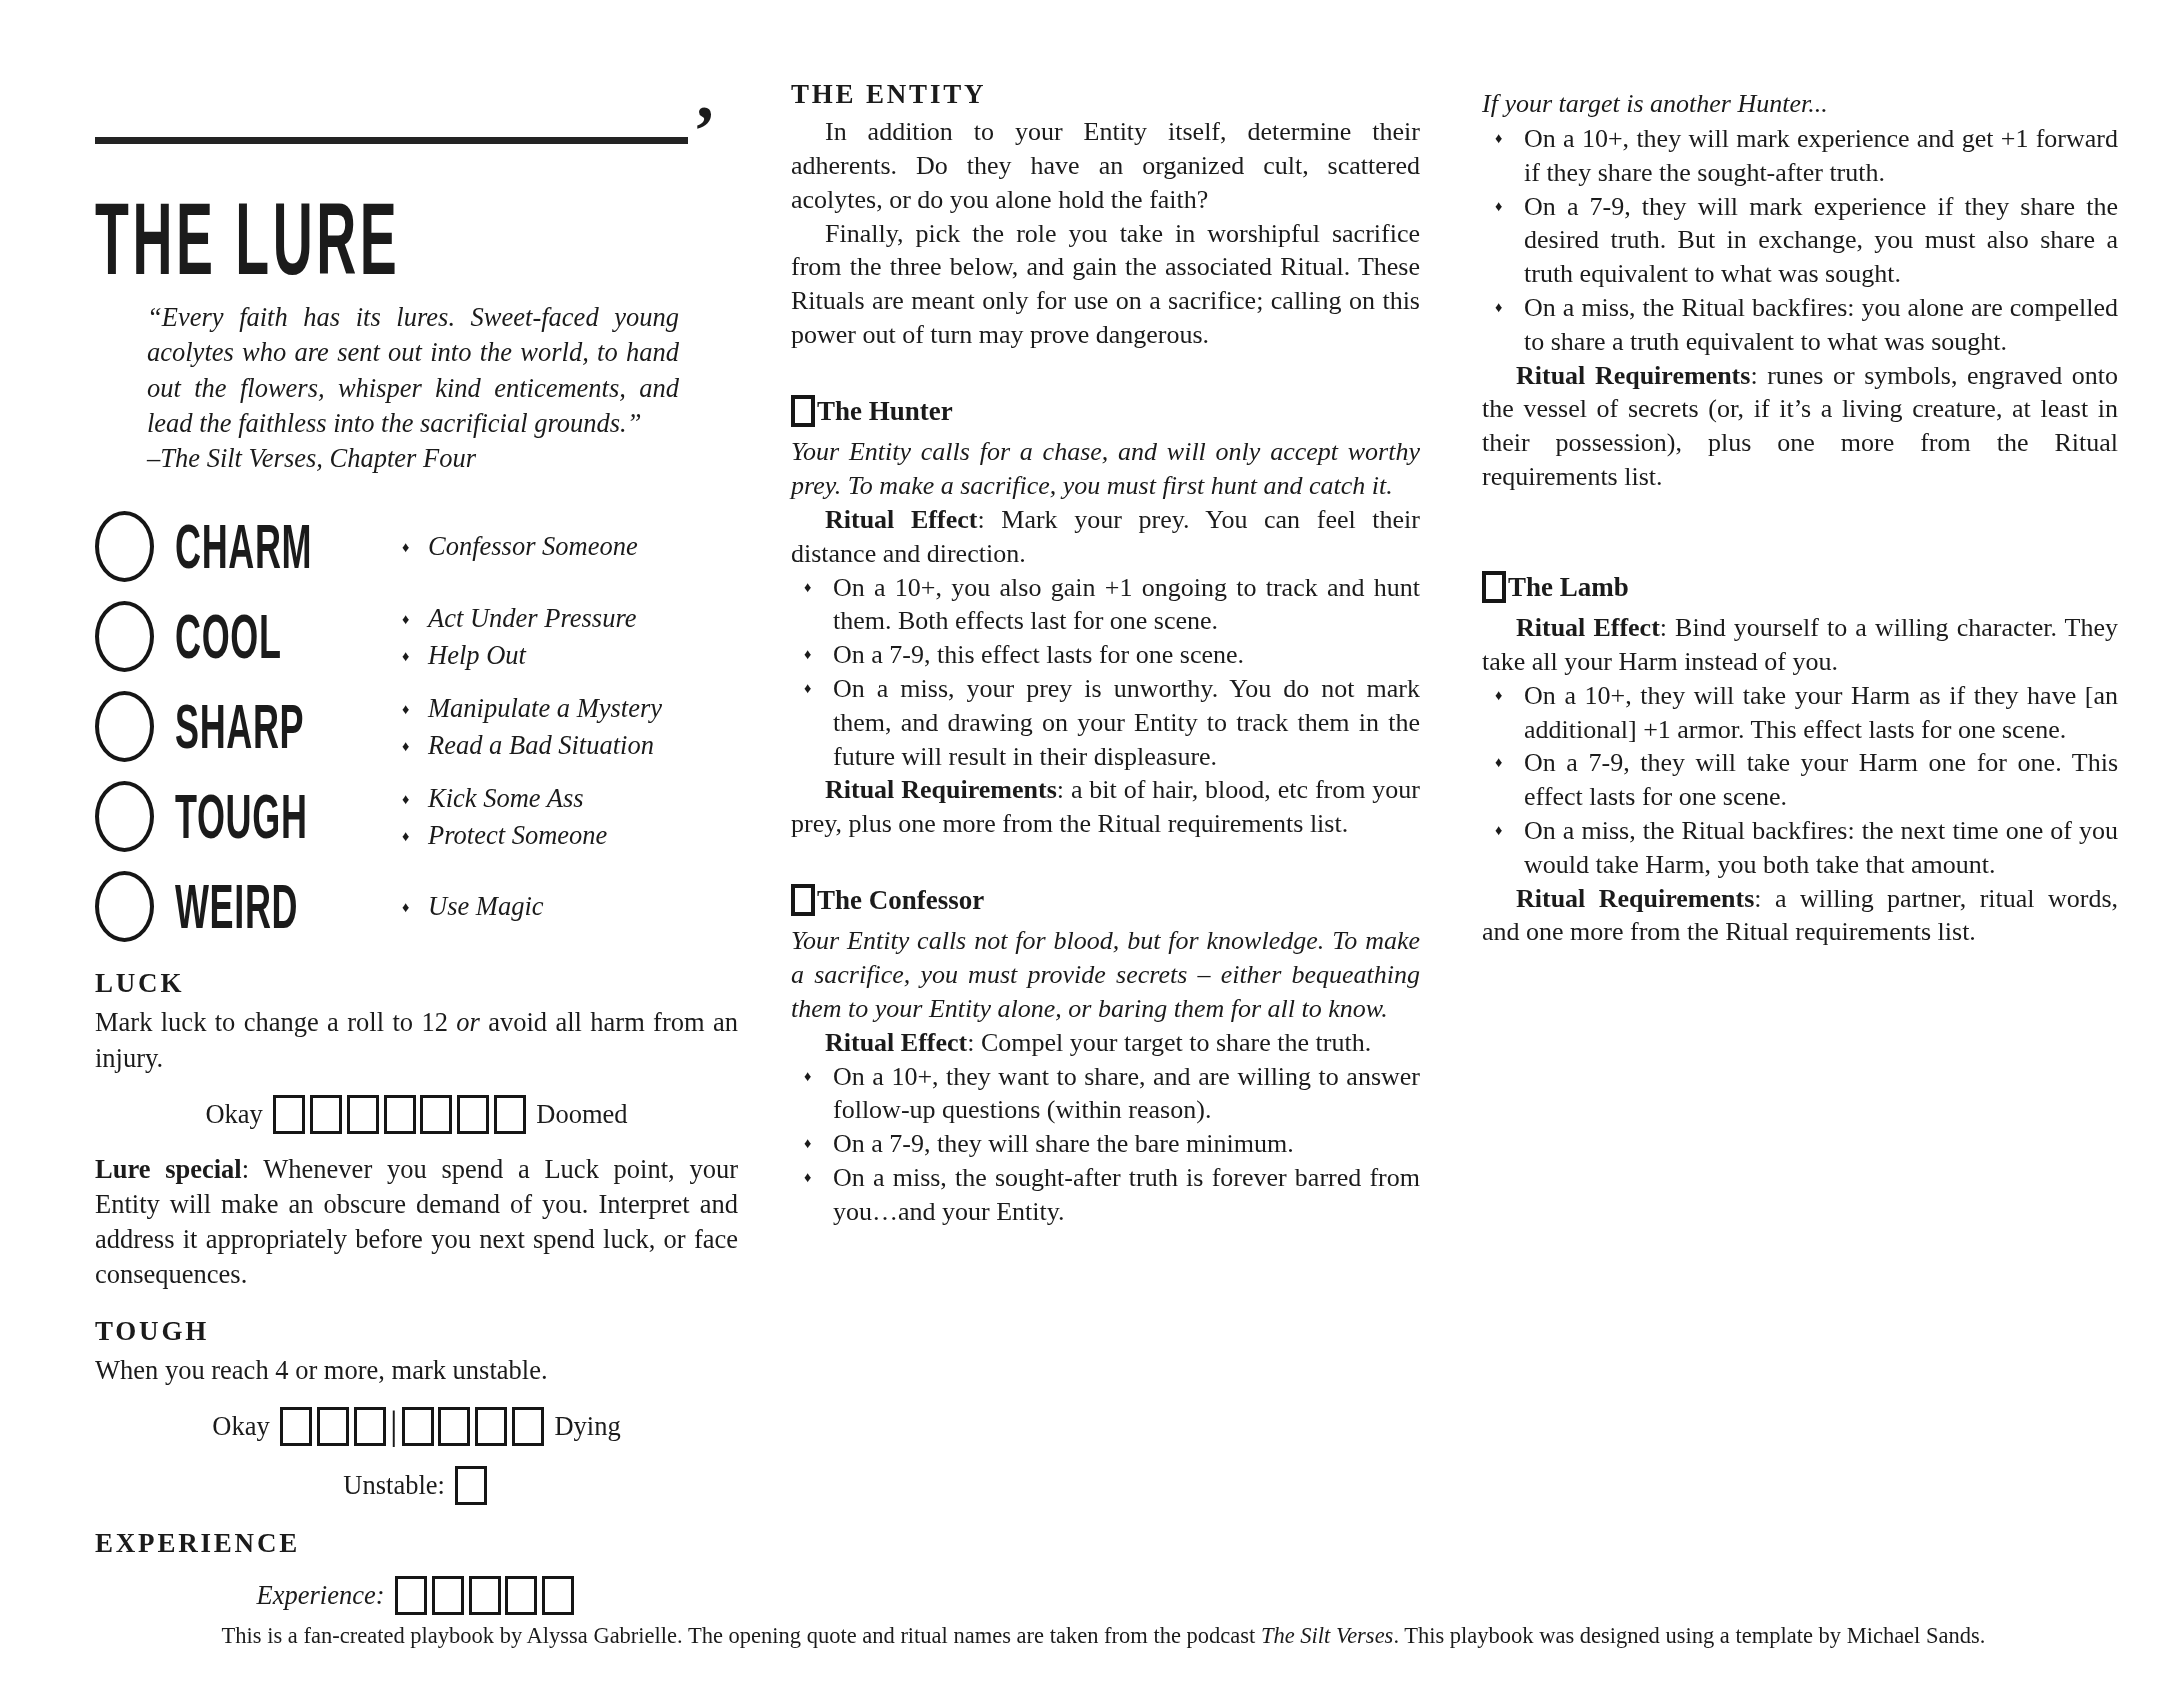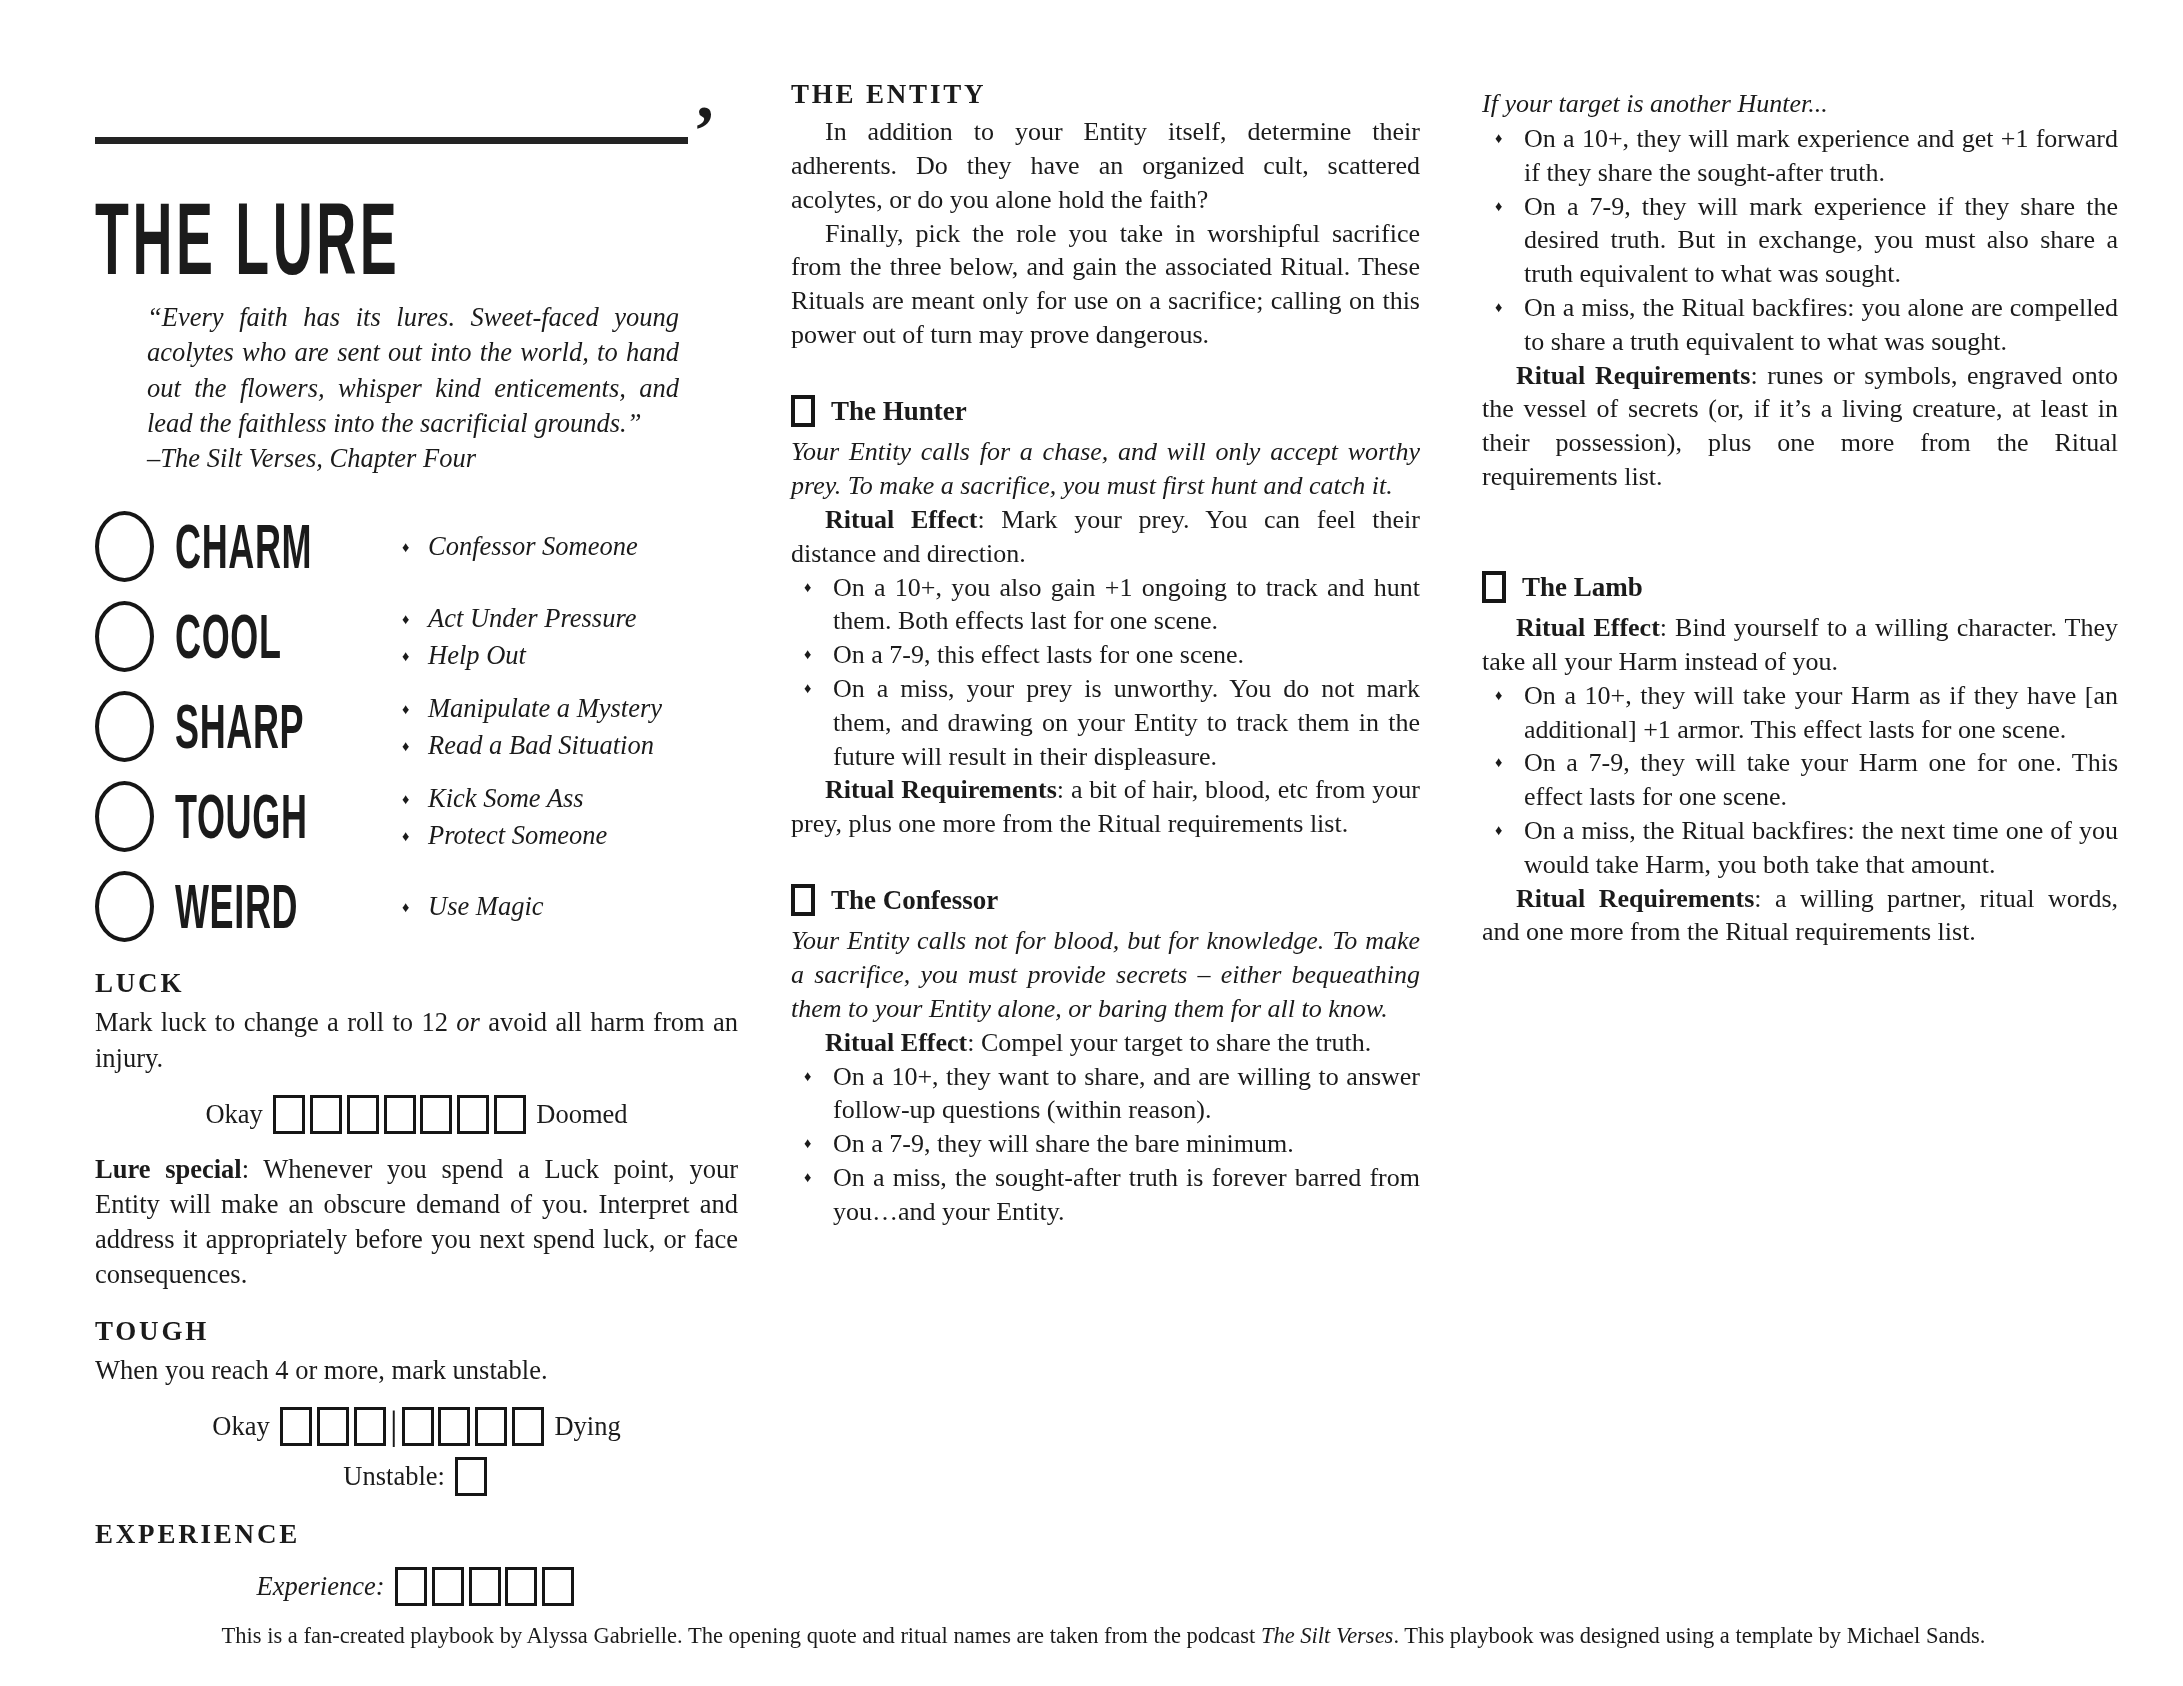--- a/index.html
+++ b/index.html
@@ -47,29 +47,29 @@
   .move .bullet { flex:0 0 26px; font-style:normal; font-size:14.5px; transform:translateY(-3.2px); }
 
   
   .section-heading { font-weight:bold; font-size:27px; letter-spacing:2.8px; margin-top:21px; margin-bottom:3.2px; }
   .body-text { text-align:justify; }
   .track-row { display:flex; align-items:center; justify-content:center; margin-top:19px; margin-bottom:6.4px; }
   .track-label { margin:0 8px; }
   .boxes { display:inline-flex; align-items:center; }
   .box { display:inline-block; width:32px; height:39px; border:3.2px solid #161616; margin:0 2.4px; background:#fff; }
   .track-sep { font-size:40px; line-height:1; margin:0 1.6px; transform:translateY(-1.6px); }
-  .unstable-row { display:flex; justify-content:center; align-items:center; margin-top:10px; gap:8px; }
+  .unstable-row { display:flex; justify-content:center; align-items:center; margin-top:19px; gap:8px; }
   .exp-row { display:flex; justify-content:center; align-items:center; margin-top:14.5px; }
   .exp-label { font-style:italic; margin-right:8px; }
 
   
   .para { text-align:justify; }
   .indent { text-indent:34px; }
   .role-section { margin-top:42px; }
-  .role-heading { display:flex; align-items:center; gap:16px; margin-bottom:6.4px; }
+  .role-heading { display:flex; align-items:center; gap:2px; margin-bottom:6.4px; }
   .role-checkbox { flex:0 0 auto; width:24px; height:32px; border:4px solid #161616; background:#fff; }
   .role-title { font-weight:bold; font-size:27px; }
   .italic-desc { font-style:italic; text-align:justify; }
   .bullet-item { display:flex; }
   .bullet-item .marker { flex:0 0 42px; padding-left:13px; font-size:14.5px; transform:translateY(7.2px); }
   .bullet-item .btext { flex:1; text-align:justify; }
   .intro-line { font-style:italic; margin-top:9.6px; margin-bottom:1.6px; }
 
   
   #footer { position:absolute; left:0; width:100%; top:1621px; text-align:center; font-size:22.5px;padding-left:24px; }

